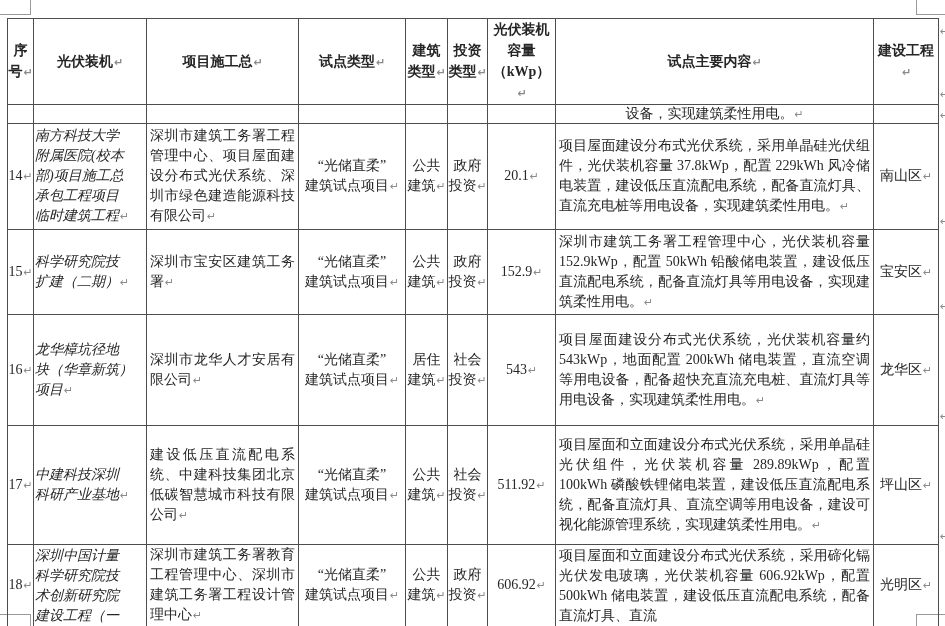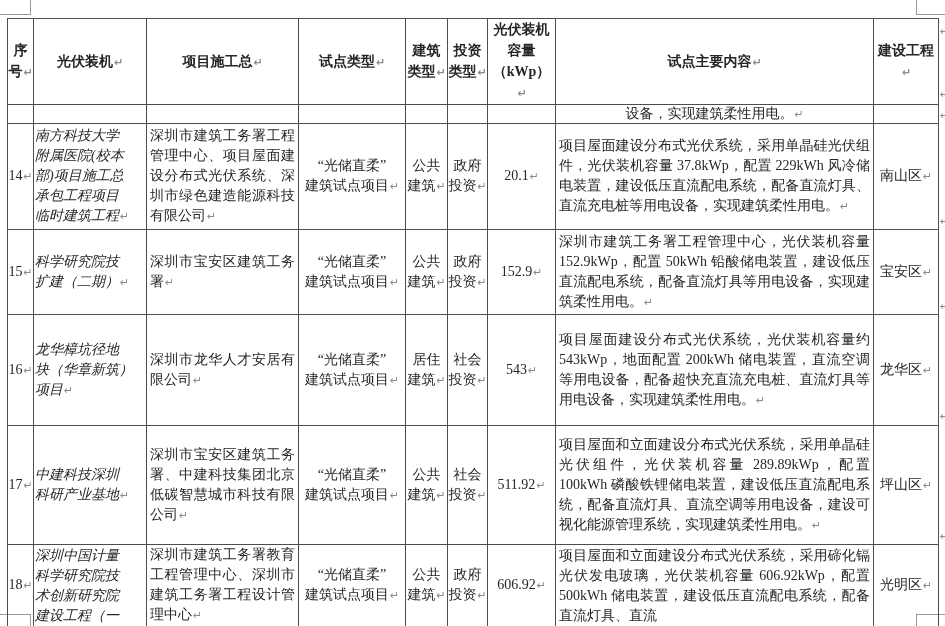--- a/index.html
+++ b/index.html
@@ -167,21 +167,21 @@
 投资</span><span class="pmark">↵</span></td>
       <td class="ctr"><span>543</span><span class="pmark">↵</span></td>
       <td class="jst c-content"><span>项目屋面建设分布式光伏系统，光伏装机容量约 543kWp，地面配置 200kWh 储电装置，直流空调等用电设备，配备超快充直流充电桩、直流灯具等用电设备，实现建筑柔性用电。</span><span class="pmark">↵</span></td>
       <td class="ctr"><span>龙华区</span><span class="pmark">↵</span></td>
     </tr>
 
     <tr style="height:119px">
       <td class="ctr"><span>17</span><span class="pmark">↵</span></td>
       <td class="c-name pre"><span>中建科技深圳
 科研产业基地</span><span class="pmark">↵</span></td>
-      <td class="jst"><span>深圳市宝安区建筑工务署、中建科技集团北京低碳智慧城市科技有限公司</span><span class="pmark">↵</span></td>
+      <td class="jst"><span>建设低压直流配电系统、中建科技集团北京低碳智慧城市科技有限公司</span><span class="pmark">↵</span></td>
       <td class="ctr pre"><span>“光储直柔”
 建筑试点项目</span><span class="pmark">↵</span></td>
       <td class="ctr pre"><span>公共
 建筑</span><span class="pmark">↵</span></td>
       <td class="ctr pre"><span>社会
 投资</span><span class="pmark">↵</span></td>
       <td class="ctr"><span>511.92</span><span class="pmark">↵</span></td>
       <td class="jst c-content"><span>项目屋面和立面建设分布式光伏系统，采用单晶硅光伏组件，光伏装机容量 289.89kWp，配置 100kWh 磷酸铁锂储电装置，建设低压直流配电系统，配备直流灯具、直流空调等用电设备，建设可视化能源管理系统，实现建筑柔性用电。</span><span class="pmark">↵</span></td>
       <td class="ctr"><span>坪山区</span><span class="pmark">↵</span></td>
     </tr>

